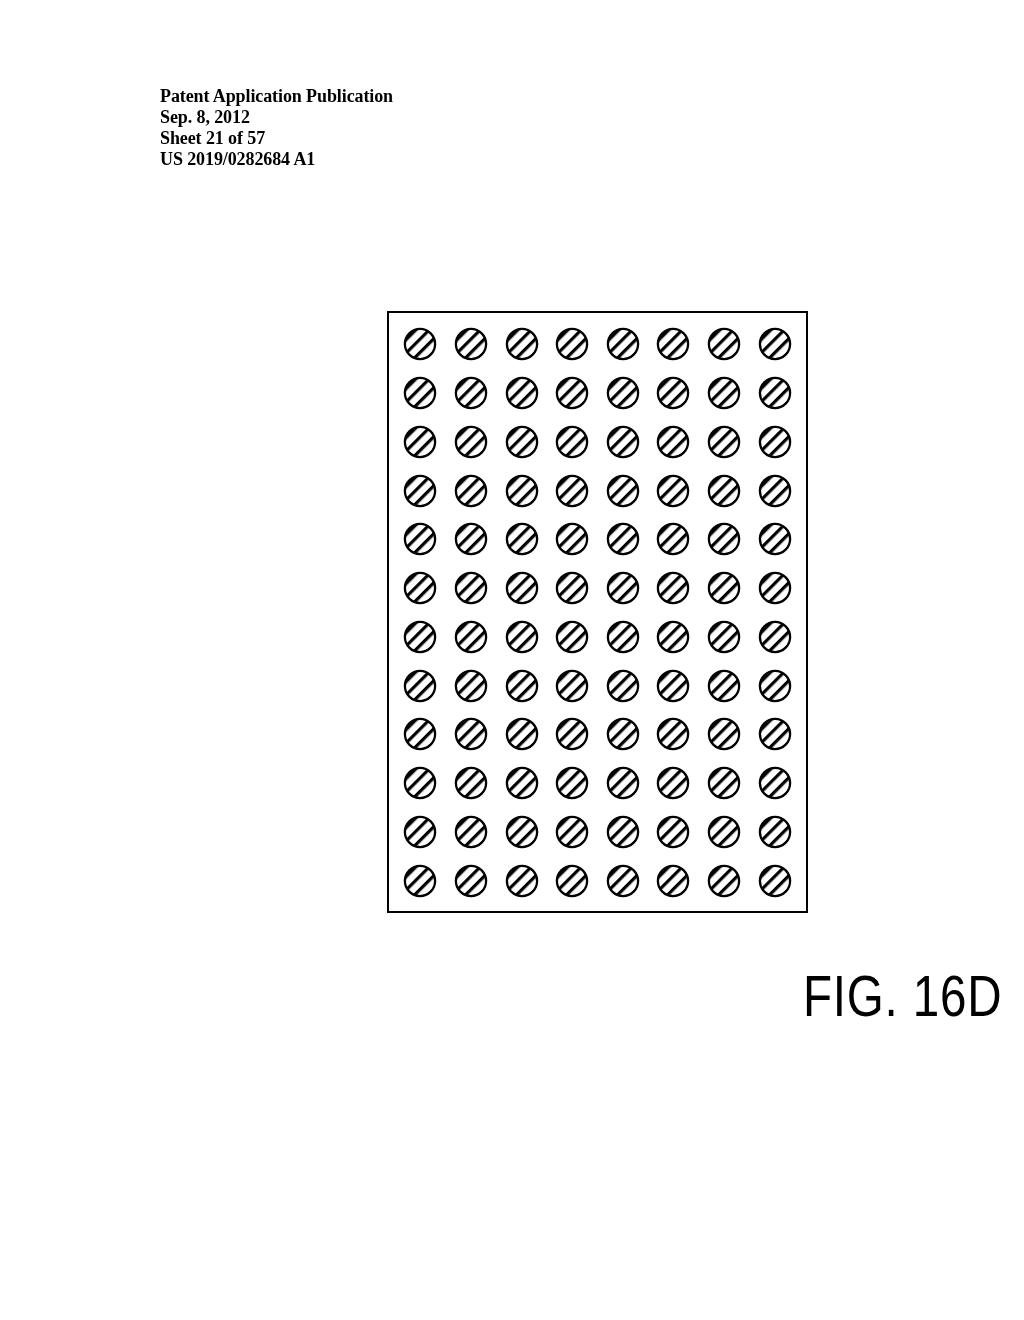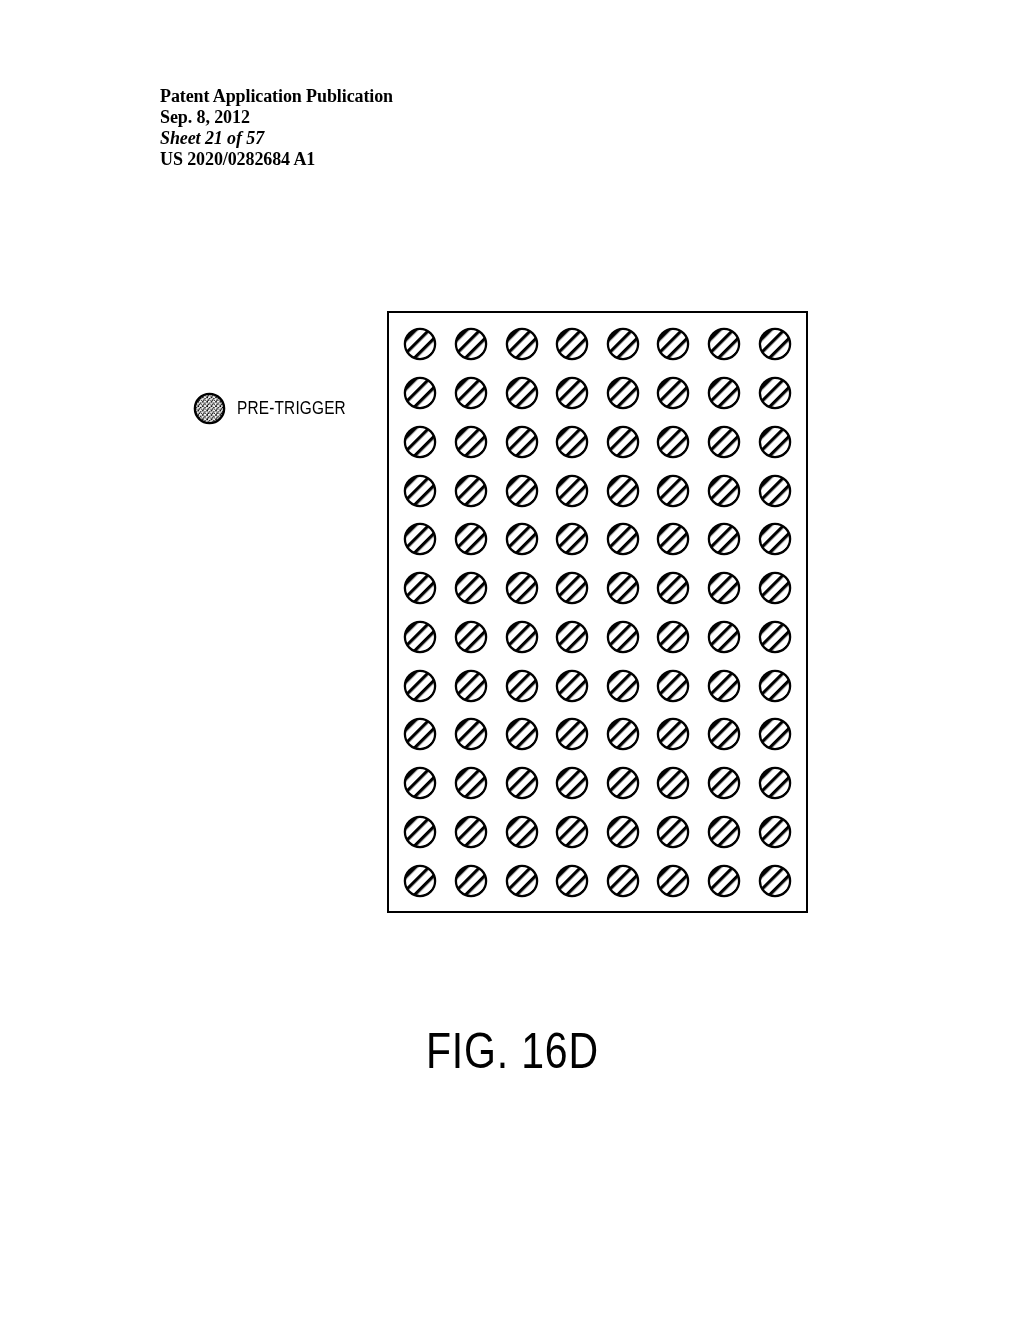--- a/index.html
+++ b/index.html
@@ -28,21 +28,21 @@
     font-family: "Liberation Serif", serif;
     font-weight: bold;
     font-size: 18px;
     letter-spacing: -0.1px;
     white-space: nowrap;
     color: #000;
     flex-direction: column;
   }
   .pat-header .h-pub    { flex: 0 0 auto; }
   .pat-header .h-date   { flex: 0 0 auto; margin-left: 36px; }
-  .pat-header .h-sheet  { flex: 0 0 auto; margin-left: 32px; font-style: italic; }
+  .pat-header .h-sheet  { flex: 0 0 auto; margin-left: 32px; }
   .pat-header .h-docnum { flex: 0 0 auto; margin-left: 34px; }
 
   
   .legend {
     position: absolute;
     left: 193px;
     top: 386px;
     width: 190px;
   }
   .legend-row {
@@ -93,25 +93,25 @@
     display: flex;
     align-items: center;
     justify-content: center;
   }
   .well svg { display: block; }
 
   
   .fig-caption {
     position: absolute;
     left: 0;
-    top: 1022px;
+    top: 962px;
     width: 1024px;
-    text-align: center;
+    text-align: right;
     font-family: "Liberation Sans", sans-serif;
-    font-size: 50px;
+    font-size: 58px;
     letter-spacing: 1px;
     color: #000;
   }
   .fig-caption span {
     display: inline-block;
     transform: scaleX(0.82);
   }
 </style>
 </head>
 <body>
@@ -144,36 +144,28 @@
         <circle cx="2.0" cy="3.7" r="0.8" fill="#000000"></circle>
         <circle cx="4.0" cy="4.1" r="0.6" fill="#000000"></circle>
       </pattern>
     </defs>
   </svg>
 
   <div class="pat-header">
     <span class="h-pub">Patent Application Publication</span>
     <span class="h-date">Sep. 8, 2012</span>
     <span class="h-sheet">Sheet 21 of 57</span>
-    <span class="h-docnum">US 2020/0282684 A1</span>
+    <span class="h-docnum">US 2019/0282684 A1</span>
   </div>
 
   <div class="legend">
 
 
 
 
-    <div class="legend-row">
-      <span class="legend-swatch">
-        <svg width="33" height="33" viewBox="0 0 33 33">
-          <circle cx="16.5" cy="16.5" r="14.6" fill="url(#pat-stipple-dense)" stroke="#000" stroke-width="2.4"></circle>
-        </svg>
-      </span>
-      <span class="legend-label">PRE-TRIGGER</span>
-    </div>
 
 
   </div>
 
   <div class="plate">
     <div class="plate-grid" id="plate-grid" style="--cols: 8; --rows: 12;">
         <div class="well">
           <svg width="34" height="34" viewBox="0 0 34 34">
             <circle cx="17" cy="17" r="15.1" fill="url(#pat-stripe-thick)" stroke="#000000" stroke-width="2.3"></circle>
           </svg>

